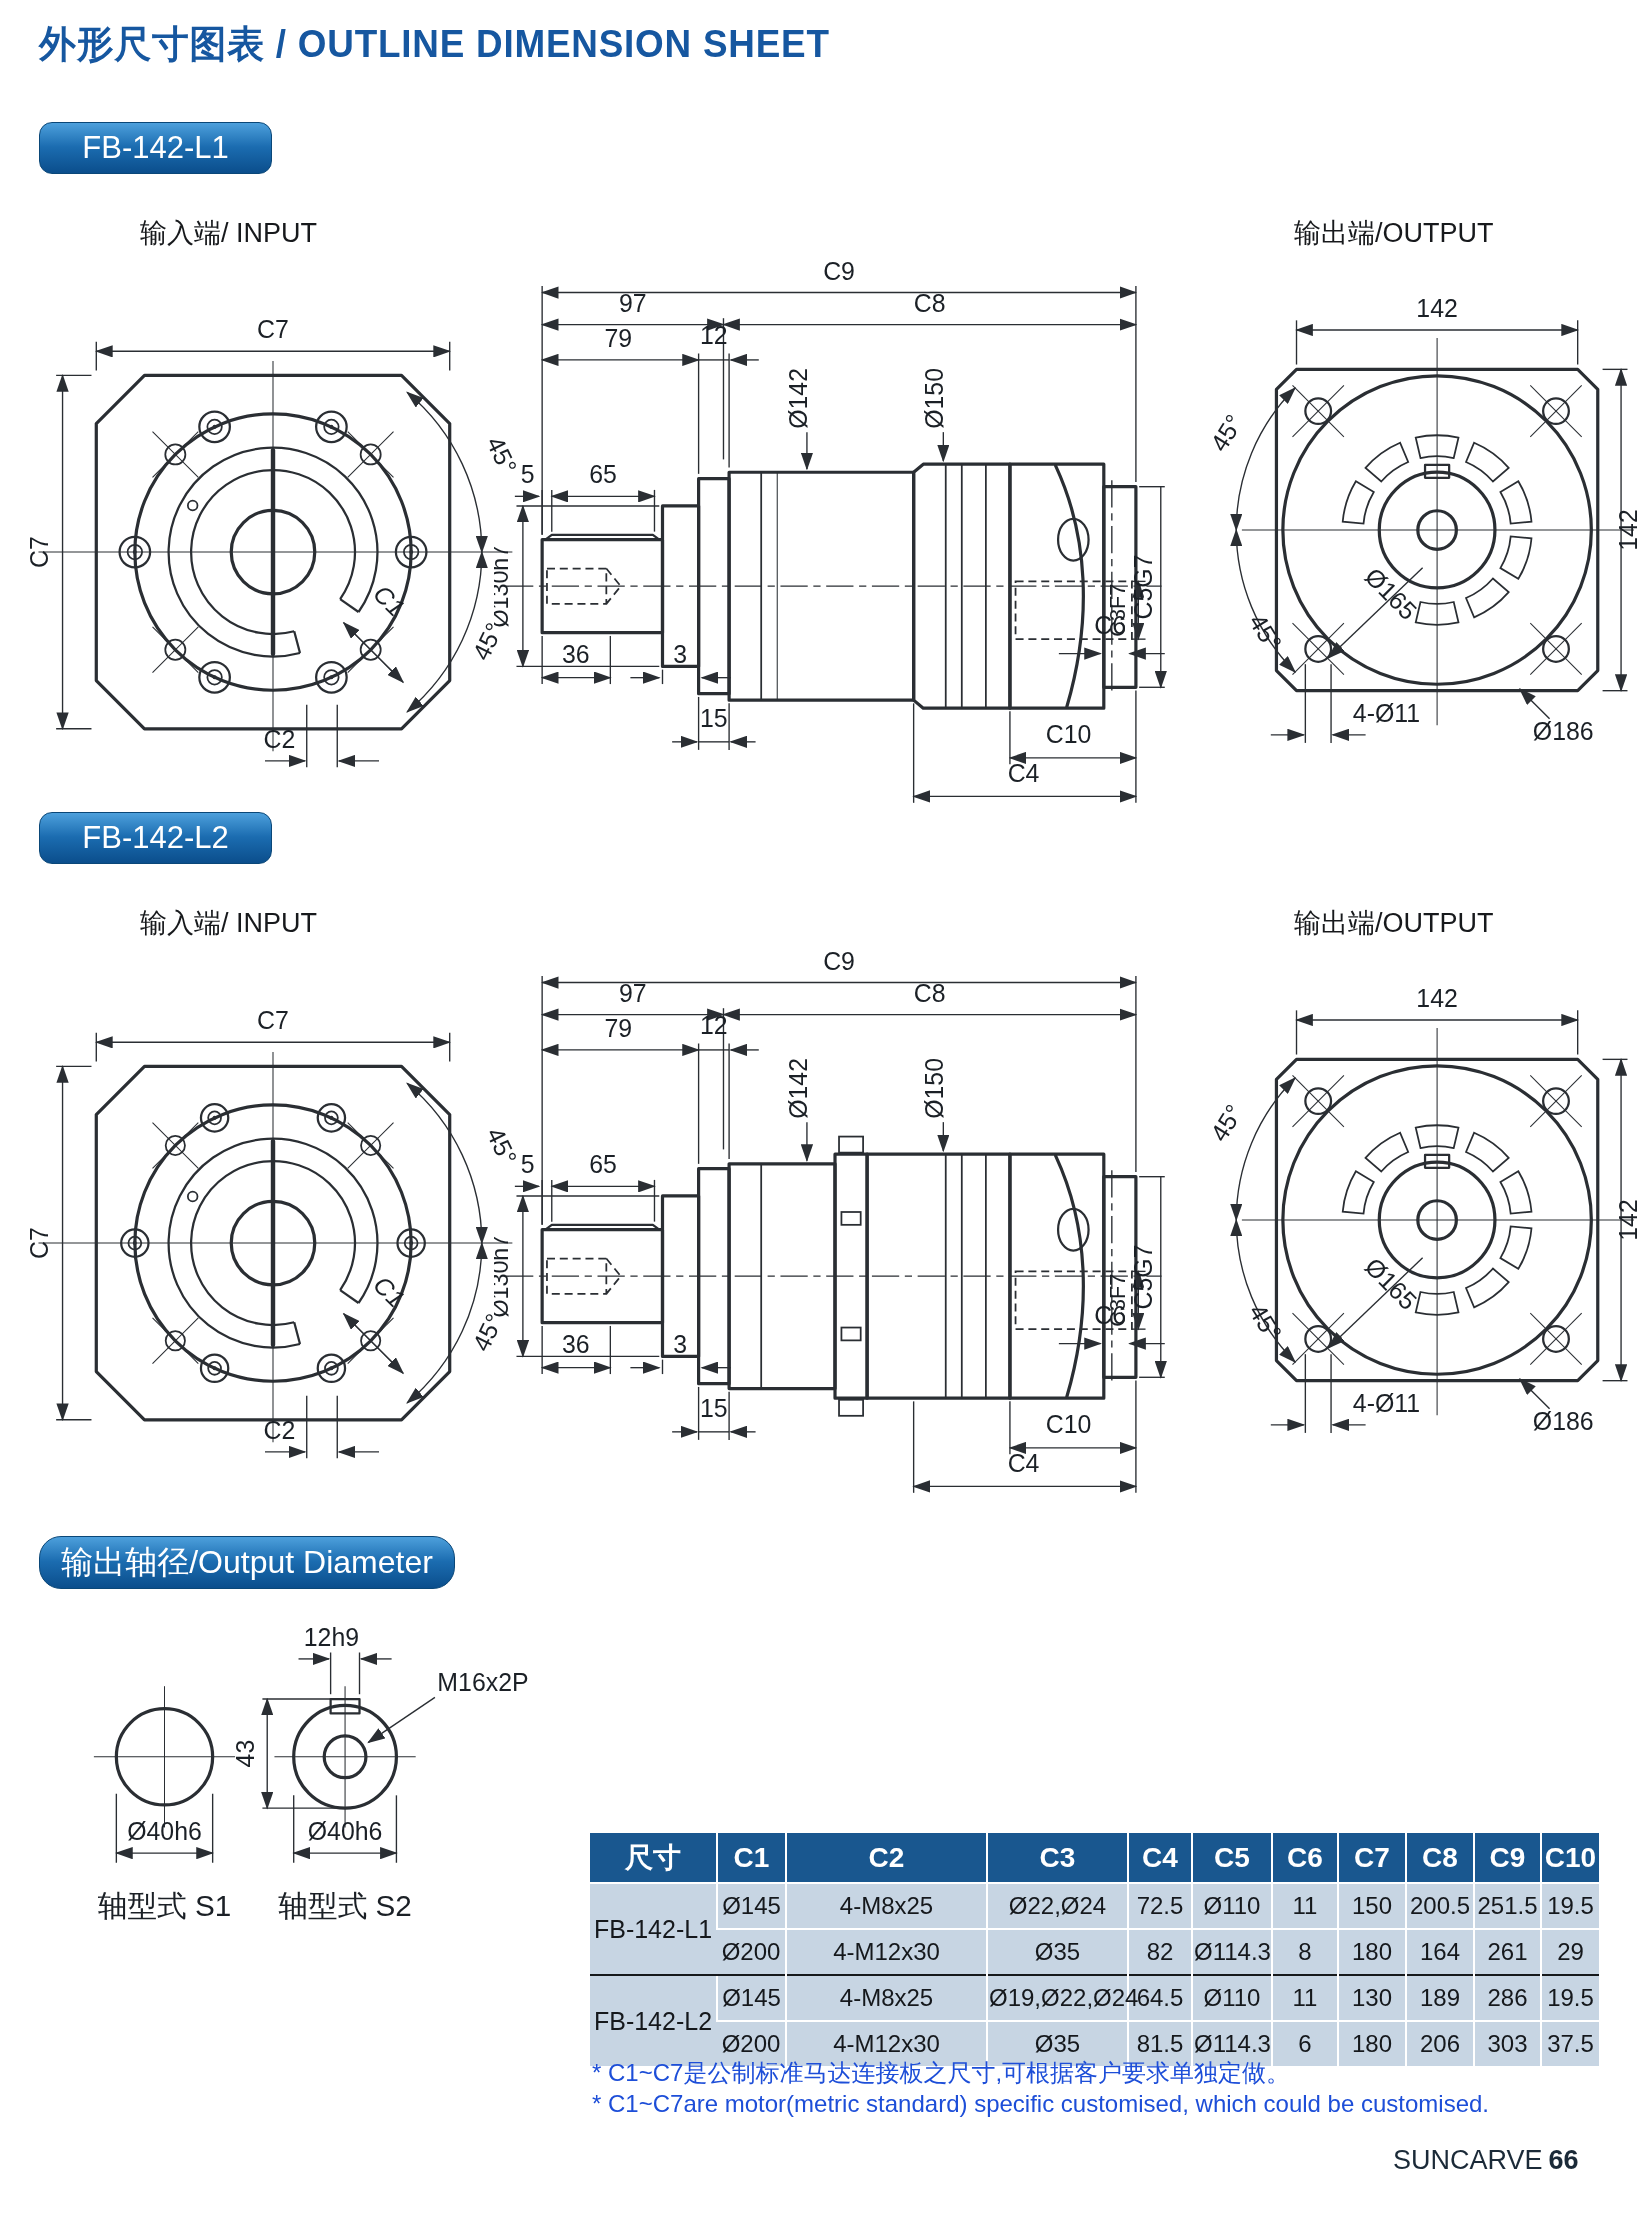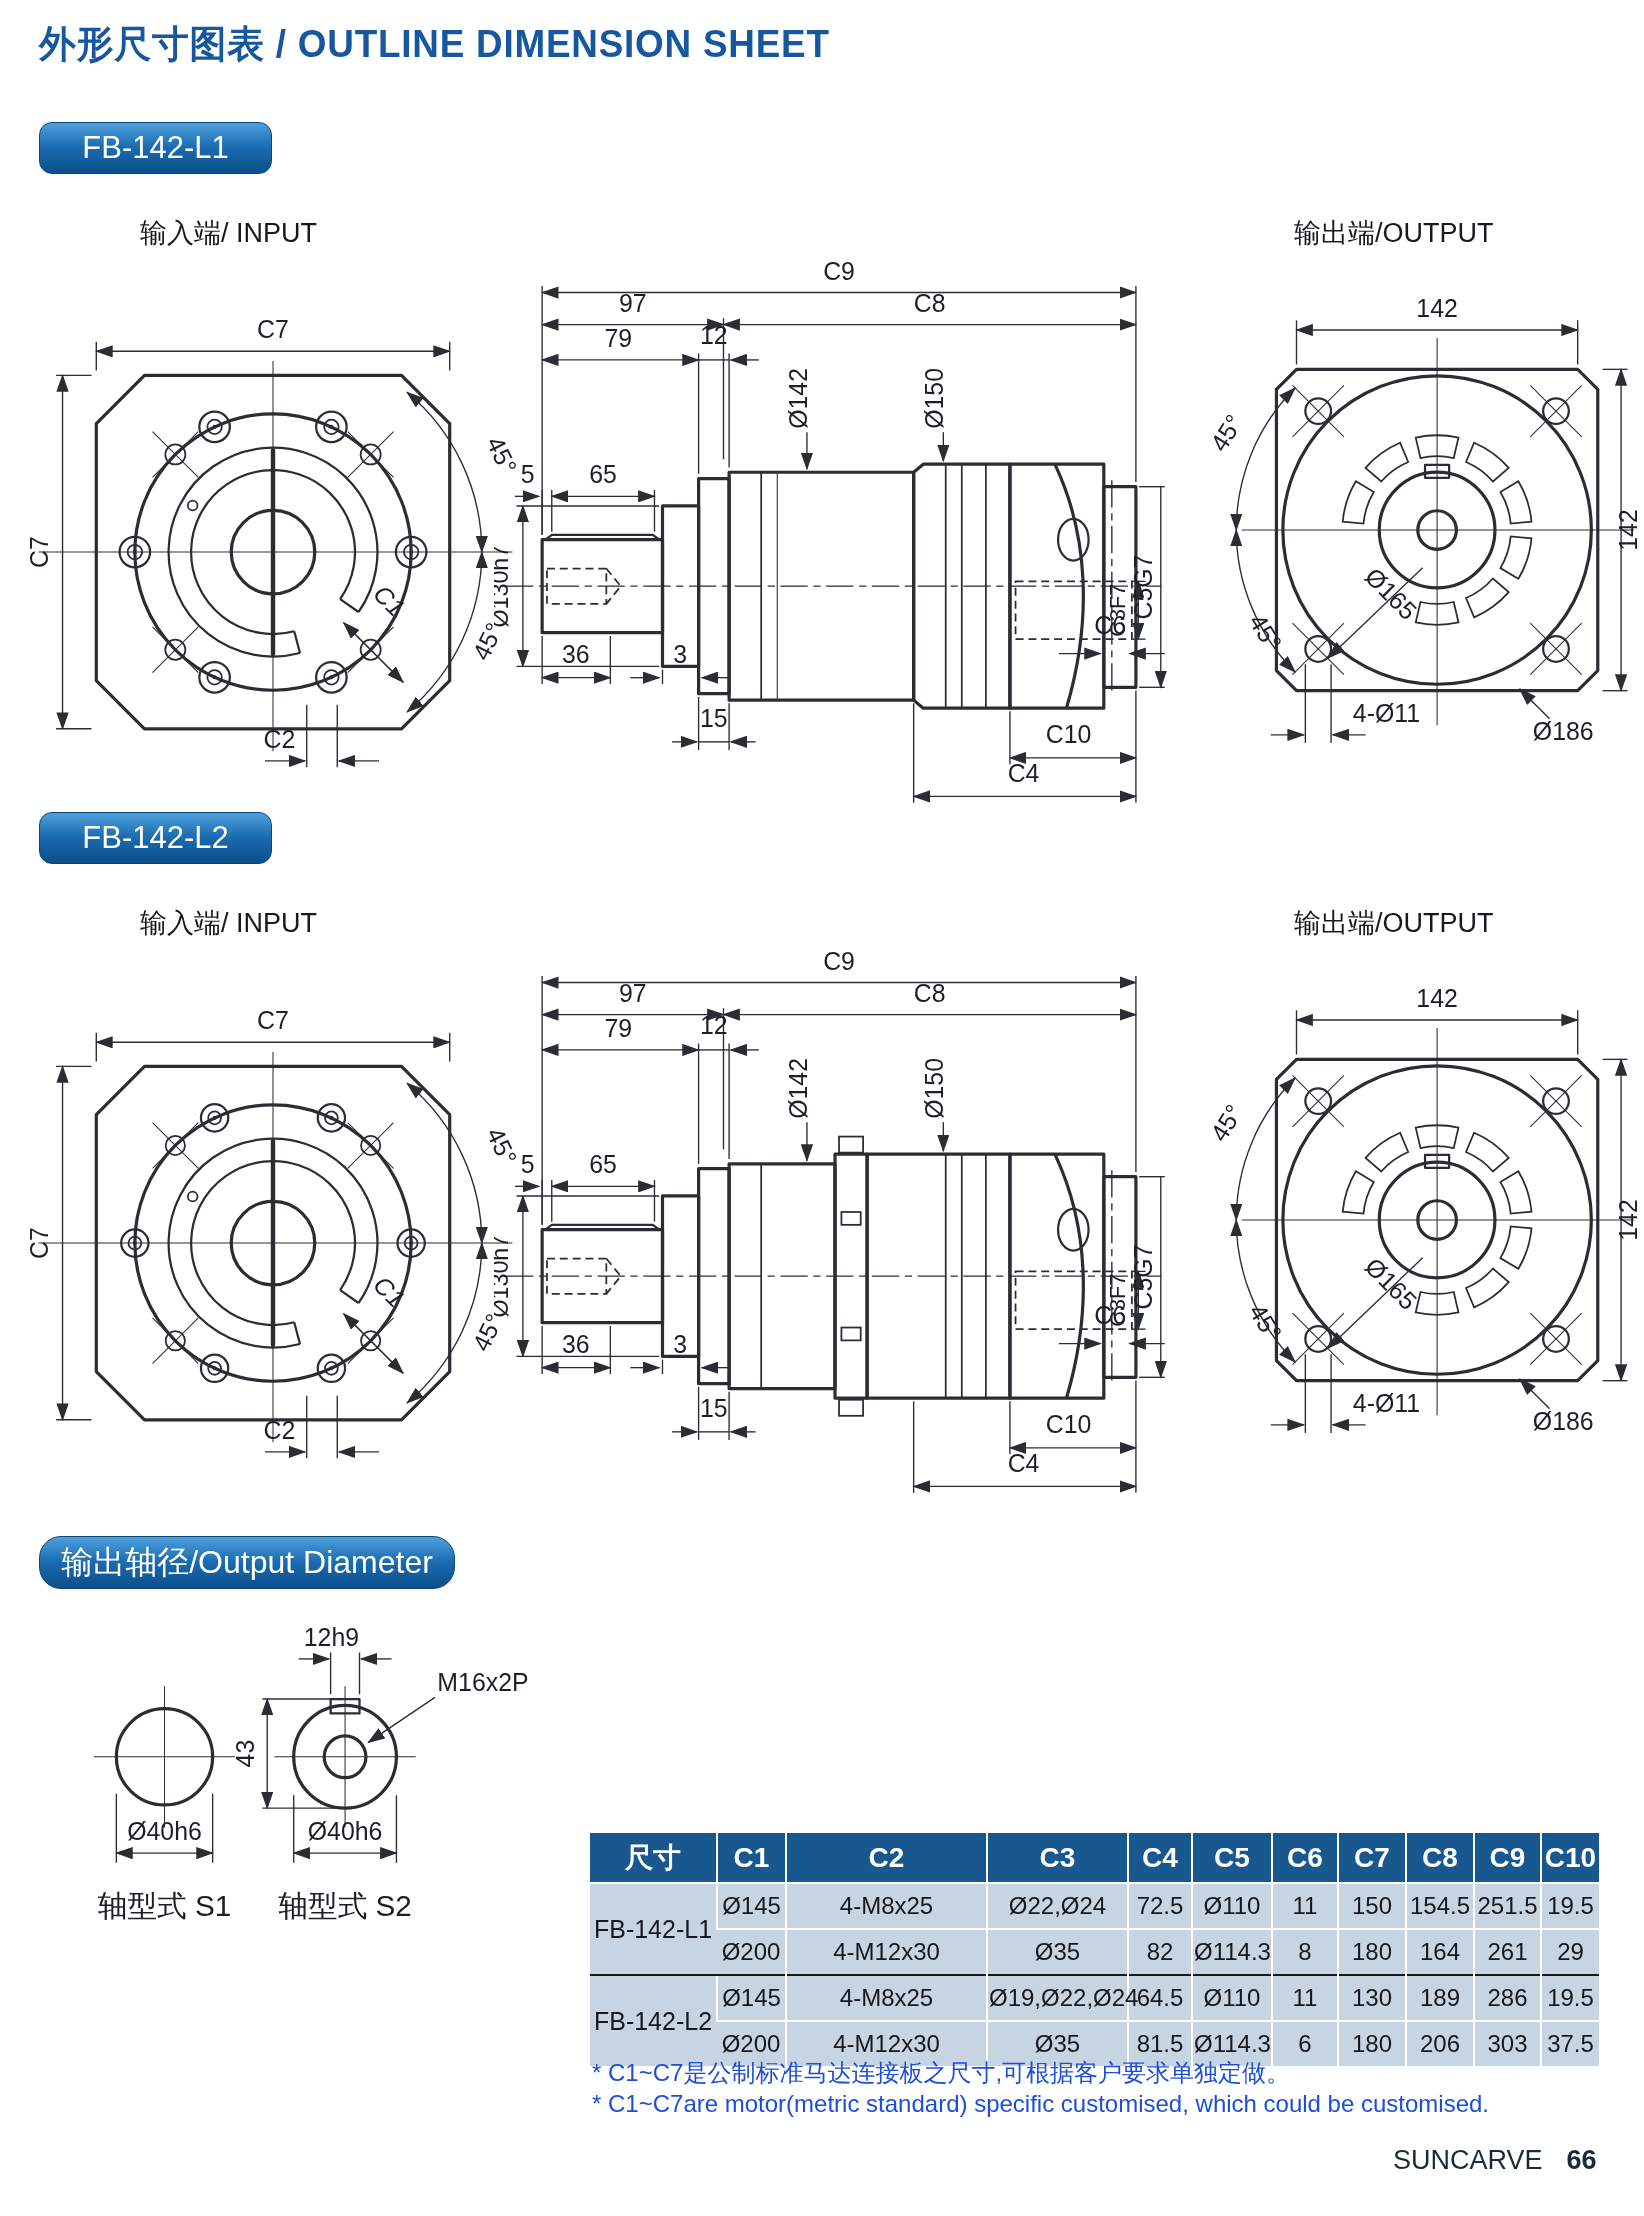--- a/index.html
+++ b/index.html
@@ -31,21 +31,21 @@
   .dim-table{left:590px;top:1833px;border-collapse:collapse;table-layout:fixed;width:838px;}
   .dim-table th{background:#19578F;color:#fff;font-size:28px;font-weight:600;
                 height:47px;border-left:2.4px solid #fff;text-align:center;}
   .dim-table th:first-child{border-left:none;}
   .dim-table td{background:#C7D5E3;font-size:24px;color:#15181c;height:42px;
                 border-left:2.4px solid #fff;border-top:2.4px solid #fff;text-align:center;}
   .dim-table td:first-child{border-left:none;}
   .dim-table td.model{font-size:25px;}
   .dim-table tr.sep td{border-top:2.4px solid #15181b;}
   .note{left:592px;font-size:24px;color:#1d4ed8;}
-  .footer{left:1393px;top:2145px;font-size:27px;color:#1B2A38;display:flex;gap:24px;align-items:baseline;}
+  .footer{left:1393px;top:2145px;font-size:27px;color:#1B2A38;display:flex;gap:6px;align-items:baseline;}
   .footer .pg{font-weight:bold;}
 </style>
 </head>
 <body>
 
 <svg width="0" height="0" style="position:absolute">
   <defs>
     <marker id="ar" markerWidth="13" markerHeight="9" refX="12" refY="4.5" orient="auto-start-reverse">
       <path d="M0,0 L13,4.5 L0,9 Z" fill="#2A2E33"></path>
     </marker>
@@ -632,21 +632,21 @@
   <tbody>
     <tr>
       <td class="model" rowspan="2">FB-142-L1</td>
       <td>Ø145</td>
       <td>4-M8x25</td>
       <td>Ø22,Ø24</td>
       <td>72.5</td>
       <td>Ø110</td>
       <td>11</td>
       <td>150</td>
-      <td>154.5</td>
+      <td>200.5</td>
       <td>251.5</td>
       <td>19.5</td>
     </tr>
     <tr>
       <td>Ø200</td>
       <td>4-M12x30</td>
       <td>Ø35</td>
       <td>82</td>
       <td>Ø114.3</td>
       <td>8</td>

